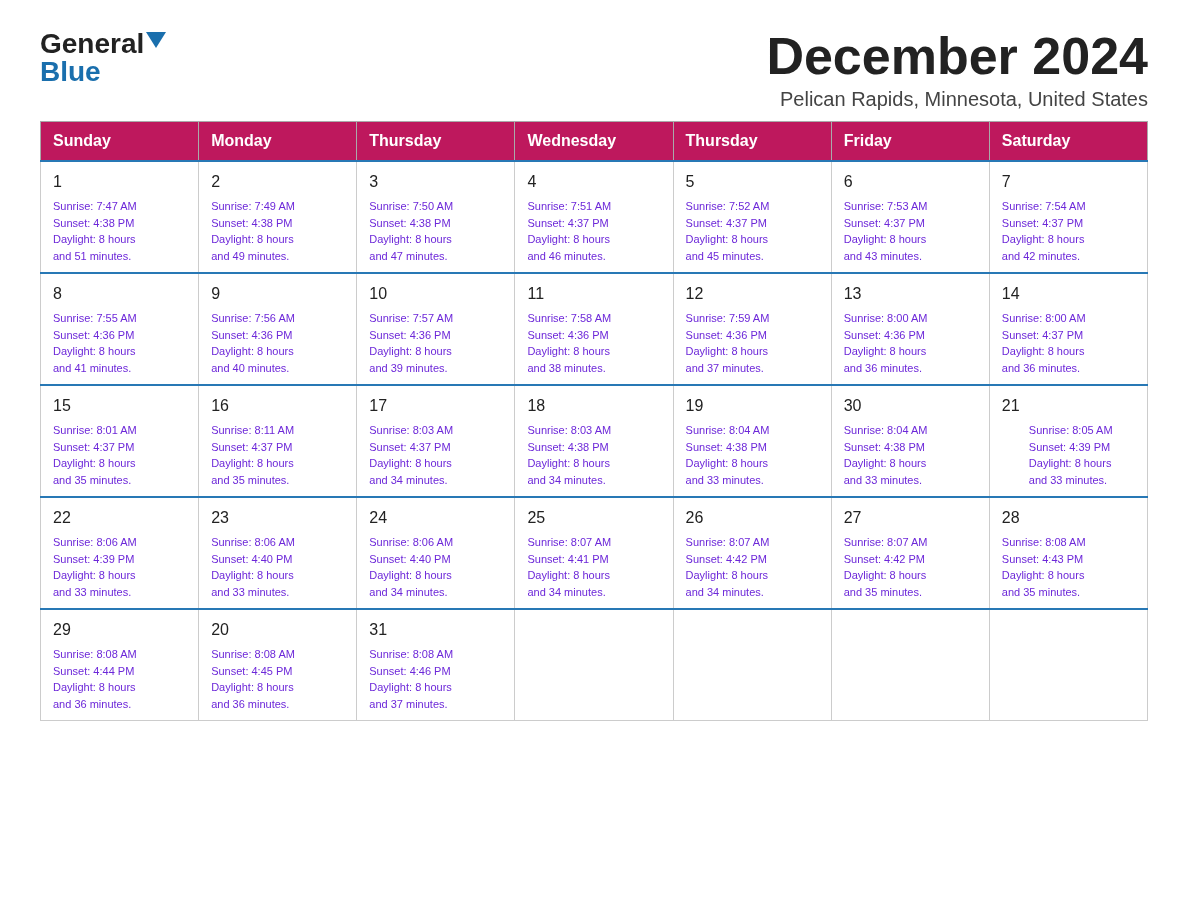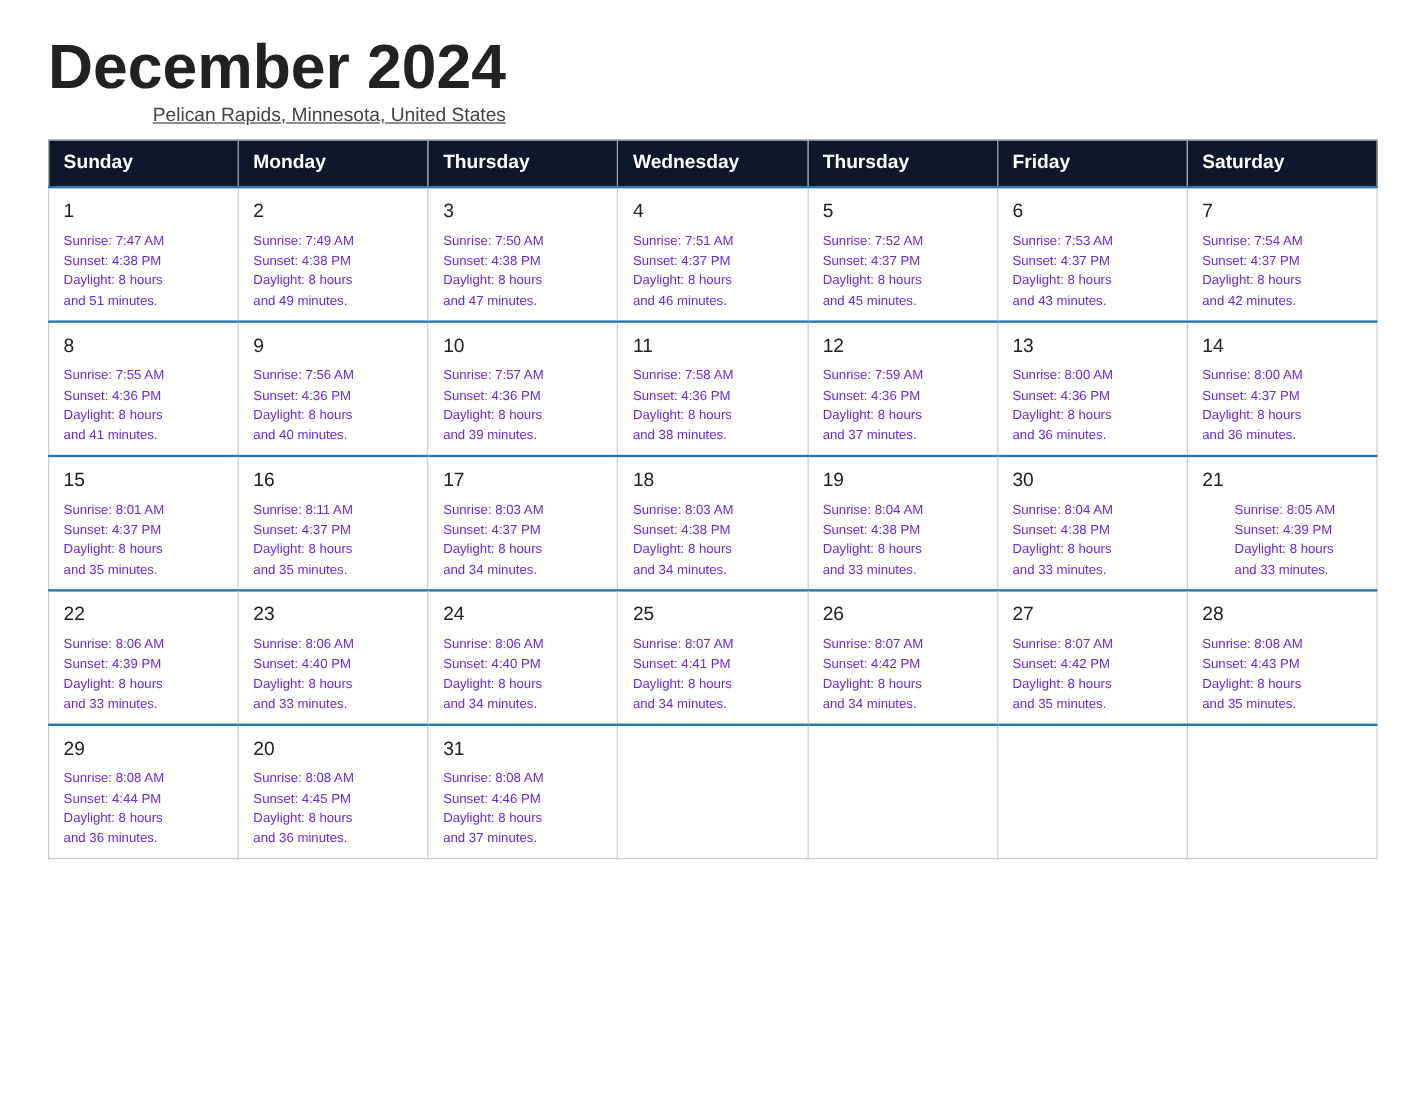--- a/index.html
+++ b/index.html
@@ -47,32 +47,31 @@
     .title-block {
       text-align: right;
     }
     .month-title {
       font-size: 52px;
       font-weight: bold;
       color: #222;
       line-height: 1;
     }
     .location-subtitle {
-      font-size: 16px;
+      font-size: 20px;
       color: #444;
       margin-top: 6px;
-      text-decoration: underline;
     }
     .calendar {
       width: 100%;
       border-collapse: collapse;
       margin-top: 10px;
     }
     .calendar th {
-      background-color: #0f172a;
+      background-color: #be185d;
       color: #fff;
       font-size: 16px;
       font-weight: bold;
       padding: 10px 12px;
       text-align: left;
       border: 1px solid #aaa;
     }
     .calendar td {
       vertical-align: top;
       padding: 8px 12px;
@@ -96,20 +95,27 @@
       font-size: 11px;
     }
     .empty-cell {
       background: #fff;
     }
   </style>
 </head>
 <body>
 
 <div class="header-row">
+  <div class="logo">
+    <div style="display:flex; align-items:center;">
+      <span class="logo-text-general">General</span>
+      <span class="logo-triangle"></span>
+    </div>
+    <span class="logo-text-blue">Blue</span>
+  </div>
   <div class="title-block">
     <div class="month-title">December 2024</div>
     <div class="location-subtitle">Pelican Rapids, Minnesota, United States</div>
   </div>
 </div>
 
 <table class="calendar">
   <thead>
     <tr>
     <th>Sunday</th>

